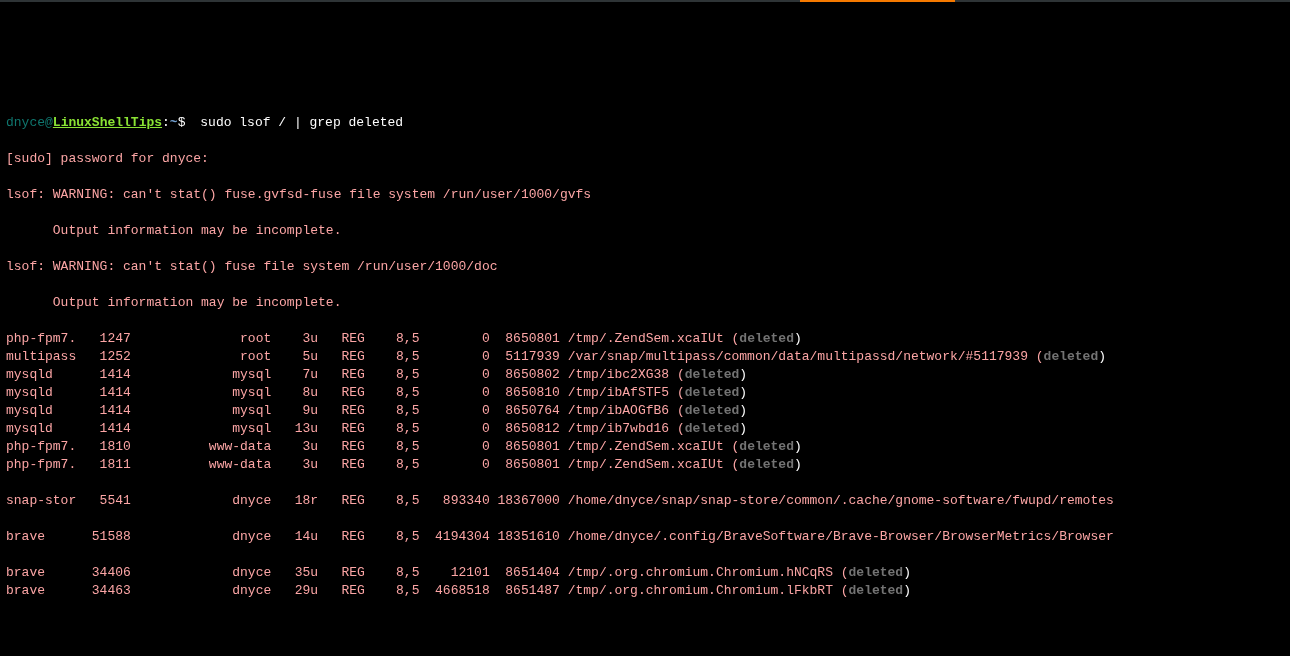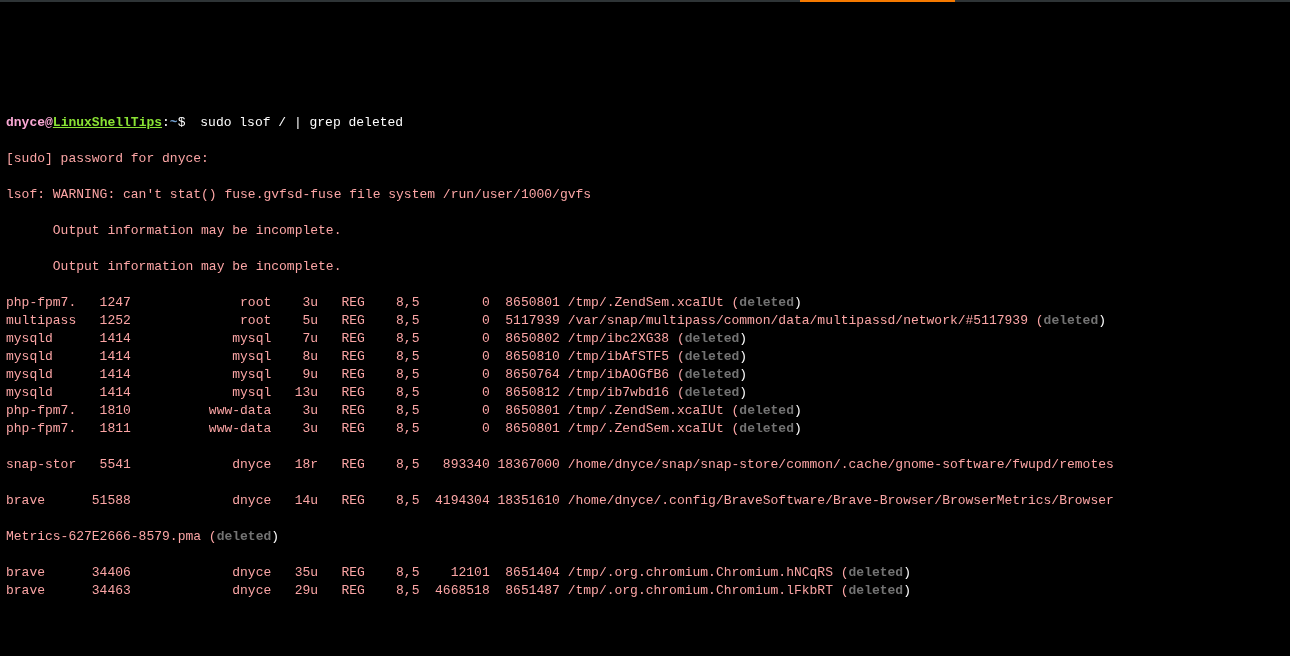--- a/index.html
+++ b/index.html
@@ -12,21 +12,21 @@
       color: #ffffff;
       font-family: 'Courier New', 'DejaVu Sans Mono', monospace;
       font-size: 13px;
       line-height: 18px;
       padding: 4px 6px;
       width: 1290px;
       height: 656px;
       overflow: hidden;
       white-space: pre;
     }
-    .prompt-user { color: #f9a8d4; font-weight: bold; }
+    .prompt-user { color: #0f766e; font-weight: normal; }
     .prompt-host { color: #8ae234; font-weight: bold; text-decoration: underline; }
     .prompt-colon { color: #ffffff; }
     .prompt-tilde { color: #729fcf; font-weight: bold; }
     .prompt-dollar { color: #ffffff; }
     .cmd { color: #ffffff; margin-left: 7px; }
     .line { color: #fca5a5; }
     .deleted { color: #737373; font-weight: bold; }
     .paren { color: #ffffff; }
     .row { display: block; }
     .topbar { 
@@ -43,22 +43,22 @@
 <body>
 
 
 
 <div class="topbar"></div>
 <div class="term-area">
 <span class="row"><span class="prompt-user">dnyce</span><span class="prompt-user">@</span><span class="prompt-host">LinuxShellTips</span><span class="prompt-colon">:</span><span class="prompt-tilde">~</span><span class="prompt-dollar">$</span><span class="cmd"> sudo lsof / | grep deleted</span></span>
 <span class="row line">[sudo] password for dnyce:</span>
 <span class="row line">lsof: WARNING: can't stat() fuse.gvfsd-fuse file system /run/user/1000/gvfs</span>
 <span class="row line">      Output information may be incomplete.</span>
+<span class="row line">lsof: WARNING: can't stat() fuse file system /run/user/1000/doc</span>
 <span class="row line">      Output information may be incomplete.</span>
 <div id="rows1"><span class="row"><span class="line">php-fpm7.   1247              root    3u   REG    8,5        0  8650801 /tmp/.ZendSem.xcaIUt (</span><span class="deleted">deleted</span><span class="paren">)</span></span><span class="row"><span class="line">multipass   1252              root    5u   REG    8,5        0  5117939 /var/snap/multipass/common/data/multipassd/network/#5117939 (</span><span class="deleted">deleted</span><span class="paren">)</span></span><span class="row"><span class="line">mysqld      1414             mysql    7u   REG    8,5        0  8650802 /tmp/ibc2XG38 (</span><span class="deleted">deleted</span><span class="paren">)</span></span><span class="row"><span class="line">mysqld      1414             mysql    8u   REG    8,5        0  8650810 /tmp/ibAfSTF5 (</span><span class="deleted">deleted</span><span class="paren">)</span></span><span class="row"><span class="line">mysqld      1414             mysql    9u   REG    8,5        0  8650764 /tmp/ibAOGfB6 (</span><span class="deleted">deleted</span><span class="paren">)</span></span><span class="row"><span class="line">mysqld      1414             mysql   13u   REG    8,5        0  8650812 /tmp/ib7wbd16 (</span><span class="deleted">deleted</span><span class="paren">)</span></span><span class="row"><span class="line">php-fpm7.   1810          www-data    3u   REG    8,5        0  8650801 /tmp/.ZendSem.xcaIUt (</span><span class="deleted">deleted</span><span class="paren">)</span></span><span class="row"><span class="line">php-fpm7.   1811          www-data    3u   REG    8,5        0  8650801 /tmp/.ZendSem.xcaIUt (</span><span class="deleted">deleted</span><span class="paren">)</span></span></div>
 <span class="row line">snap-stor   5541             dnyce   18r   REG    8,5   893340 18367000 /home/dnyce/snap/snap-store/common/.cache/gnome-software/fwupd/remotes</span>
 <span class="row line">brave      51588             dnyce   14u   REG    8,5  4194304 18351610 /home/dnyce/.config/BraveSoftware/Brave-Browser/BrowserMetrics/Browser</span>
-<span class="row"><span class="line">Metrics-627E2666-8579.pma (</span><span class="deleted">deleted</span><span class="paren">)</span></span>
 <div id="rows2"><span class="row"><span class="line">brave      34406             dnyce   35u   REG    8,5    12101  8651404 /tmp/.org.chromium.Chromium.hNCqRS (</span><span class="deleted">deleted</span><span class="paren">)</span></span><span class="row"><span class="line">brave      34463             dnyce   29u   REG    8,5  4668518  8651487 /tmp/.org.chromium.Chromium.lFkbRT (</span><span class="deleted">deleted</span><span class="paren">)</span></span></div>
 </div>
 
 
 
 
 </body></html>

